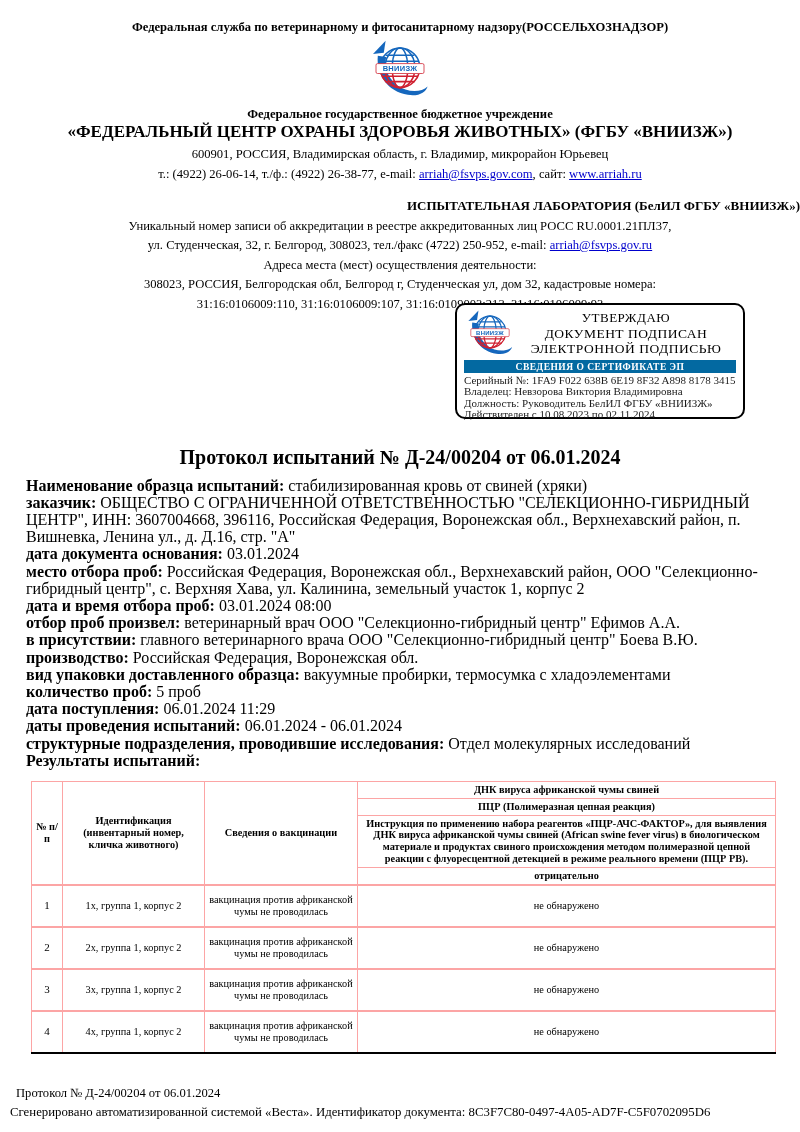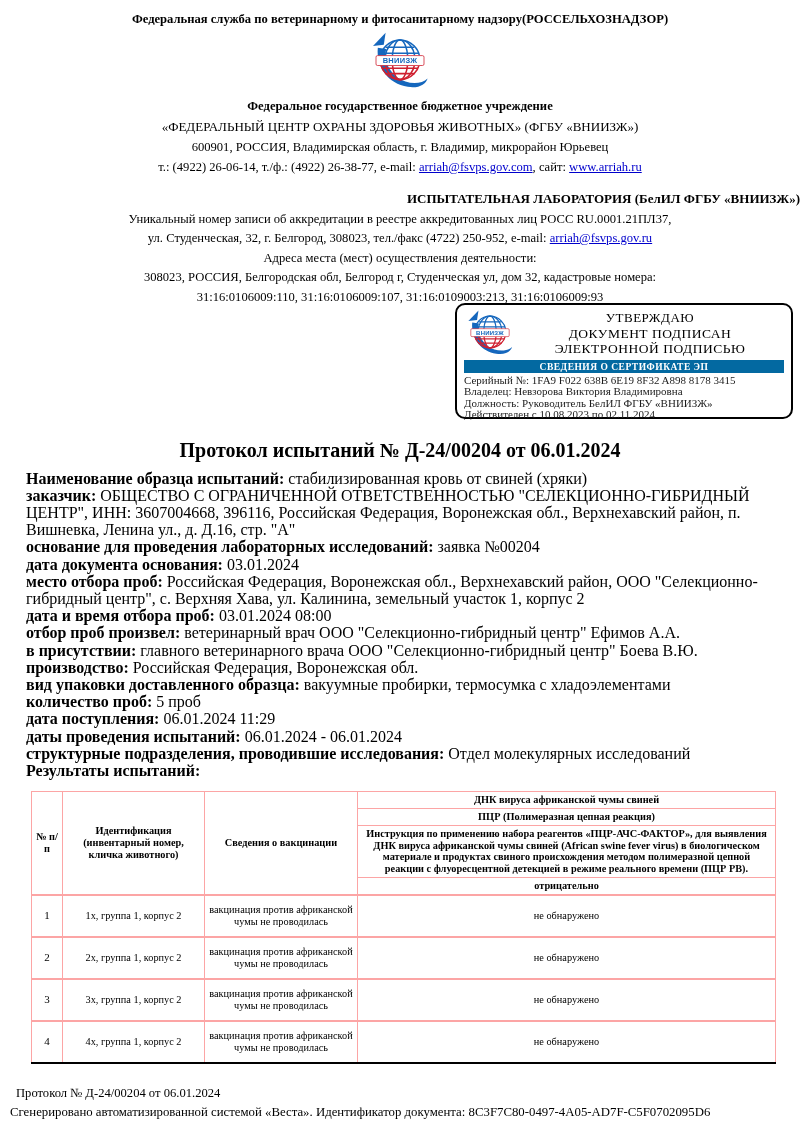--- a/index.html
+++ b/index.html
@@ -3,31 +3,31 @@
 <meta charset="utf-8">
 <style>
   html,body { margin:0; padding:0; background:#ffffff; }
   .page {
     position:relative; width:800px; height:1132px; margin:0 auto;
     background:#ffffff; color:#000;
     font-family:"Liberation Serif", serif;
     overflow:hidden;
   }
   .center { text-align:center; }
-  .hdr-agency { padding-top:12px; font-weight:bold; font-size:12.6px; }
+  .hdr-agency { padding-top:20px; font-weight:bold; font-size:12.6px; }
   .hdr-logo { margin:4px auto 0; height:60px; }
   .hdr-orgtype { font-weight:bold; font-size:12.6px; margin-top:4px; }
-  .hdr-orgname { font-weight:normal; font-size:13px; margin-top:5px; }
+  .hdr-orgname { font-weight:bold; font-size:17px; }
   .hdr-line { font-size:12.6px; margin-top:5px; }
   a.lnk { color:#0000cc; text-decoration:underline; cursor:pointer; }
   .lab-title { font-weight:bold; font-size:13px; margin-top:16px;text-align:right; }
   .lab-line { font-size:12.6px; margin-top:4.5px; }
 
   .stamp {
-    position:absolute; left:455px; top:303px; width:338px; height:116px;
+    position:absolute; left:455px; top:303px; width:290px; height:116px;
     border:2.5px solid #000; border-radius:10px; box-sizing:border-box;
     background:#fff; padding:4px 7px 3px 7px;
   }
   .stamp-top { display:flex; align-items:center; }
   .stamp-logo { width:52px; height:48px; flex:0 0 52px; }
   .stamp-txt { flex:1; text-align:center; }
   .stamp-approve { font-size:13px; letter-spacing:.5px; }
   .stamp-signed { font-size:13.5px; letter-spacing:.5px; line-height:15.5px; }
   .stamp-bar {
     margin-top:3px; background:#0369a1; color:#fff; text-align:center;
@@ -143,21 +143,20 @@
     </div>
   </div>
 
   <div class="spacer-stamp"></div>
 
   <div class="doc-title">Протокол испытаний № Д-24/00204 от 06.01.2024</div>
 
   <div class="body-text">
     <p class="field"><span class="lbl">Наименование образца испытаний:</span><span>стабилизированная кровь от свиней (хряки)</span></p>
     <p class="field"><span class="lbl">заказчик:</span><span>ОБЩЕСТВО С ОГРАНИЧЕННОЙ ОТВЕТСТВЕННОСТЬЮ "СЕЛЕКЦИОННО-ГИБРИДНЫЙ ЦЕНТР", ИНН: 3607004668, 396116, Российская Федерация, Воронежская обл., Верхнехавский район, п. Вишневка, Ленина ул., д. Д.16, стр. "А"</span></p>
-    <p class="field"><span class="lbl">основание для проведения лабораторных исследований:</span><span>заявка №00204</span></p>
     <p class="field"><span class="lbl">дата документа основания:</span><span>03.01.2024</span></p>
     <p class="field"><span class="lbl">место отбора проб:</span><span>Российская Федерация, Воронежская обл., Верхнехавский район, ООО "Селекционно-гибридный центр", с. Верхняя Хава, ул. Калинина, земельный участок 1, корпус 2</span></p>
     <p class="field"><span class="lbl">дата и время отбора проб:</span><span>03.01.2024 08:00</span></p>
     <p class="field"><span class="lbl">отбор проб произвел:</span><span>ветеринарный врач ООО "Селекционно-гибридный центр" Ефимов А.А.</span></p>
     <p class="field"><span class="lbl">в присутствии:</span><span>главного ветеринарного врача ООО "Селекционно-гибридный центр" Боева В.Ю.</span></p>
     <p class="field"><span class="lbl">производство:</span><span>Российская Федерация, Воронежская обл.</span></p>
     <p class="field"><span class="lbl">вид упаковки доставленного образца:</span><span>вакуумные пробирки, термосумка с хладоэлементами</span></p>
     <p class="field"><span class="lbl">количество проб:</span><span>5 проб</span></p>
     <p class="field"><span class="lbl">дата поступления:</span><span>06.01.2024 11:29</span></p>
     <p class="field"><span class="lbl">даты проведения испытаний:</span><span>06.01.2024 - 06.01.2024</span></p>

